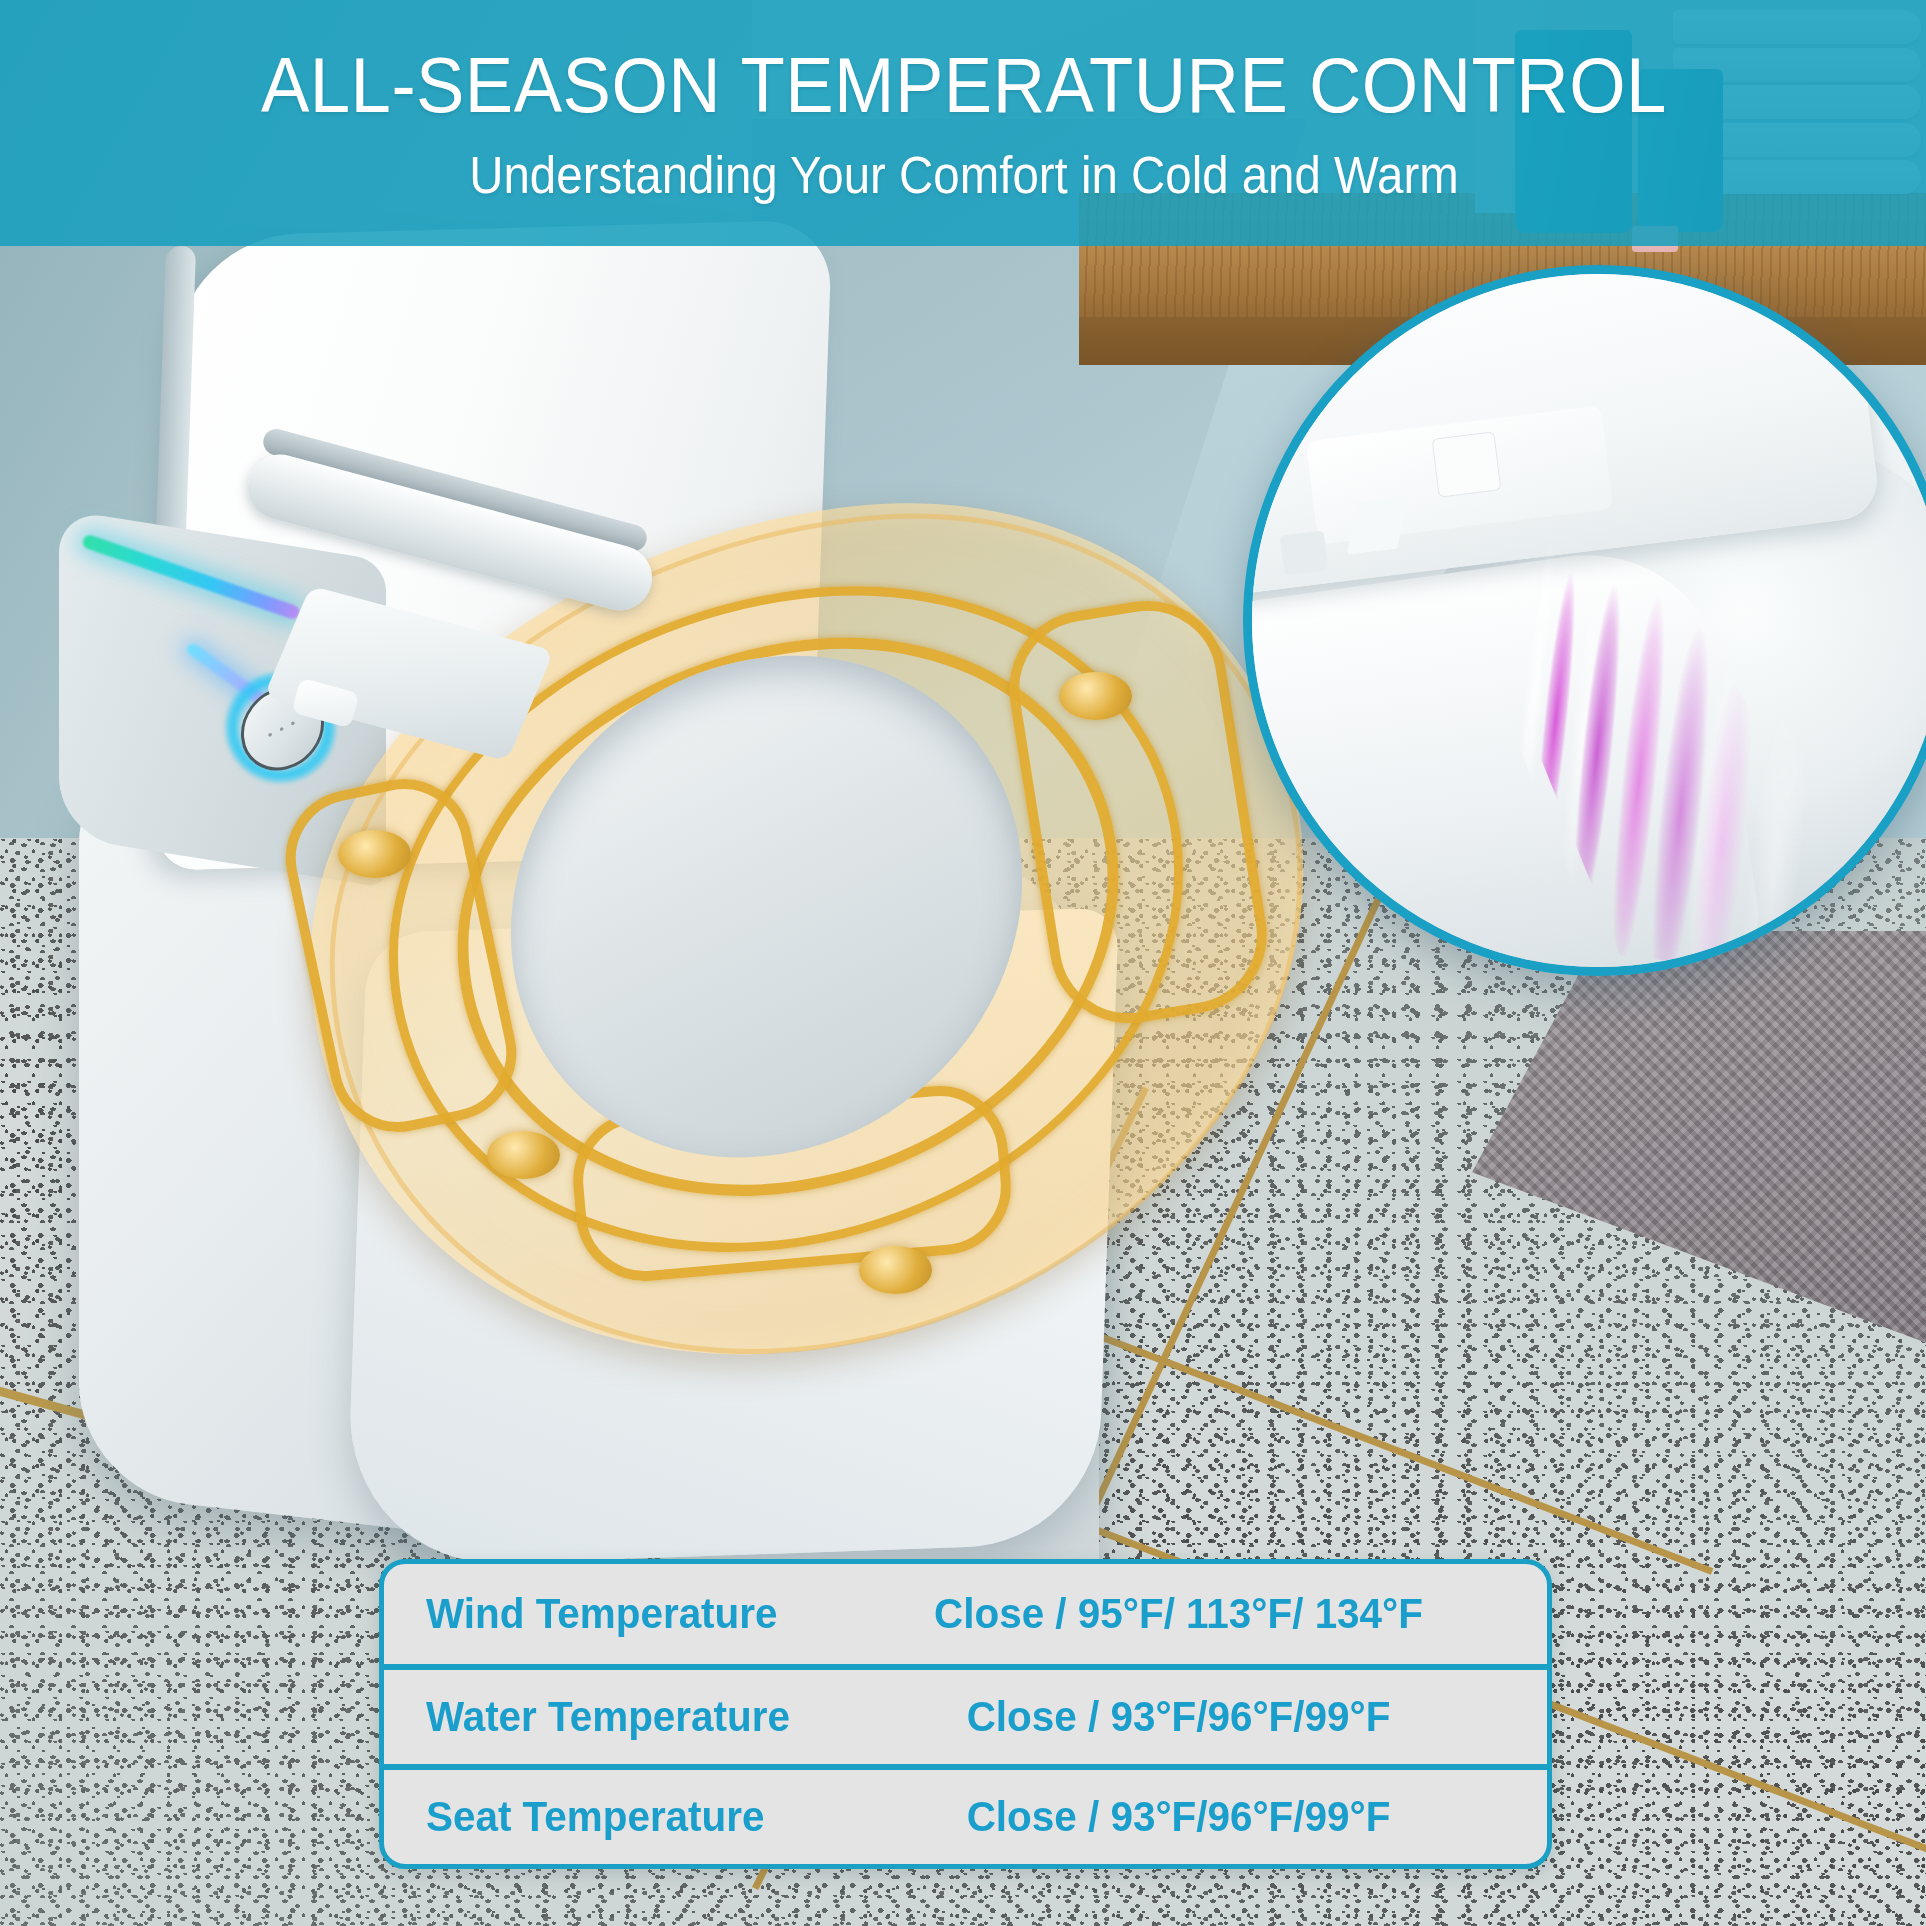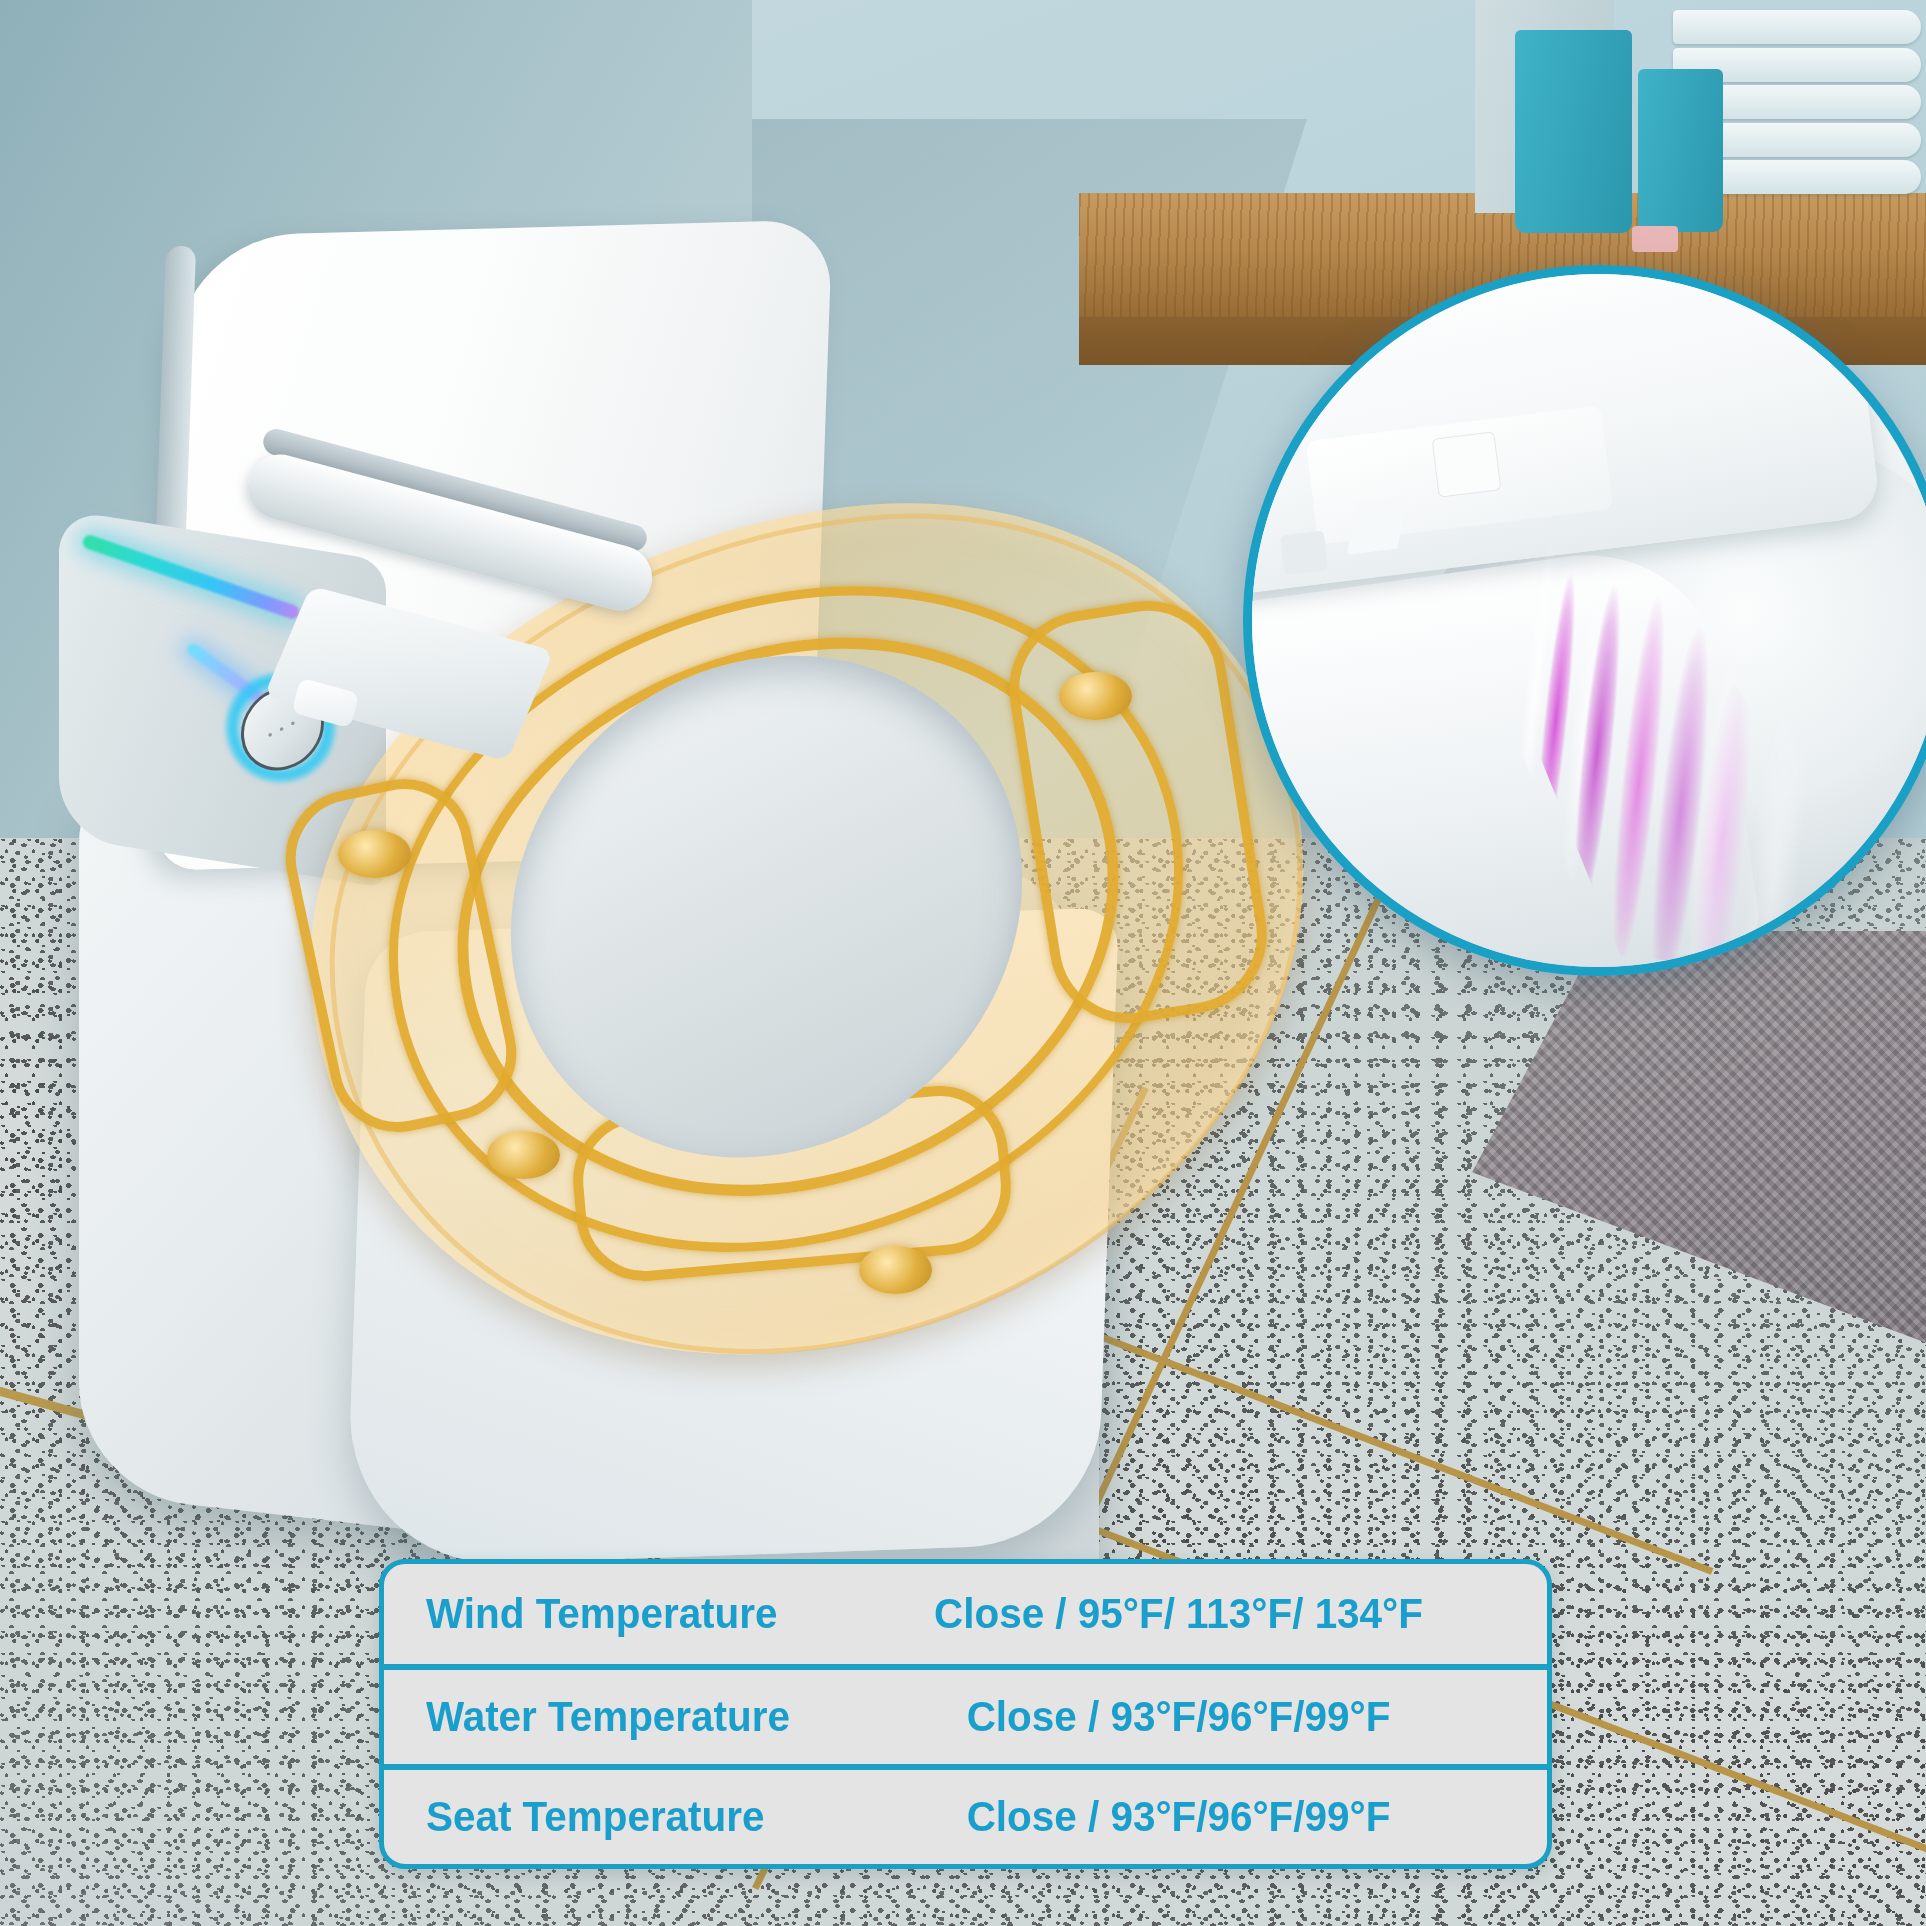--- a/index.html
+++ b/index.html
@@ -393,20 +393,24 @@
       <div class="co-lid"></div>
       <div class="co-panel"></div>
       <div class="co-btn"></div>
       <div class="co-tab"></div>
       <div class="co-tab2"></div>
       <div class="jet-white"></div>
       <div class="jet"></div>
     </div>
   </div>
 
+  <div class="banner">
+    <h1 class="banner-title">ALL-SEASON TEMPERATURE CONTROL</h1>
+    <div class="banner-sub">Understanding Your Comfort in Cold and Warm</div>
+  </div>
 
   <div class="spec-table">
 
     <div class="spec-row">
       <div class="spec-label">Wind Temperature</div>
       <div class="spec-value">Close / 95°F/ 113°F/ 134°F</div>
     </div>
 
     <div class="spec-row">
       <div class="spec-label">Water Temperature</div>

